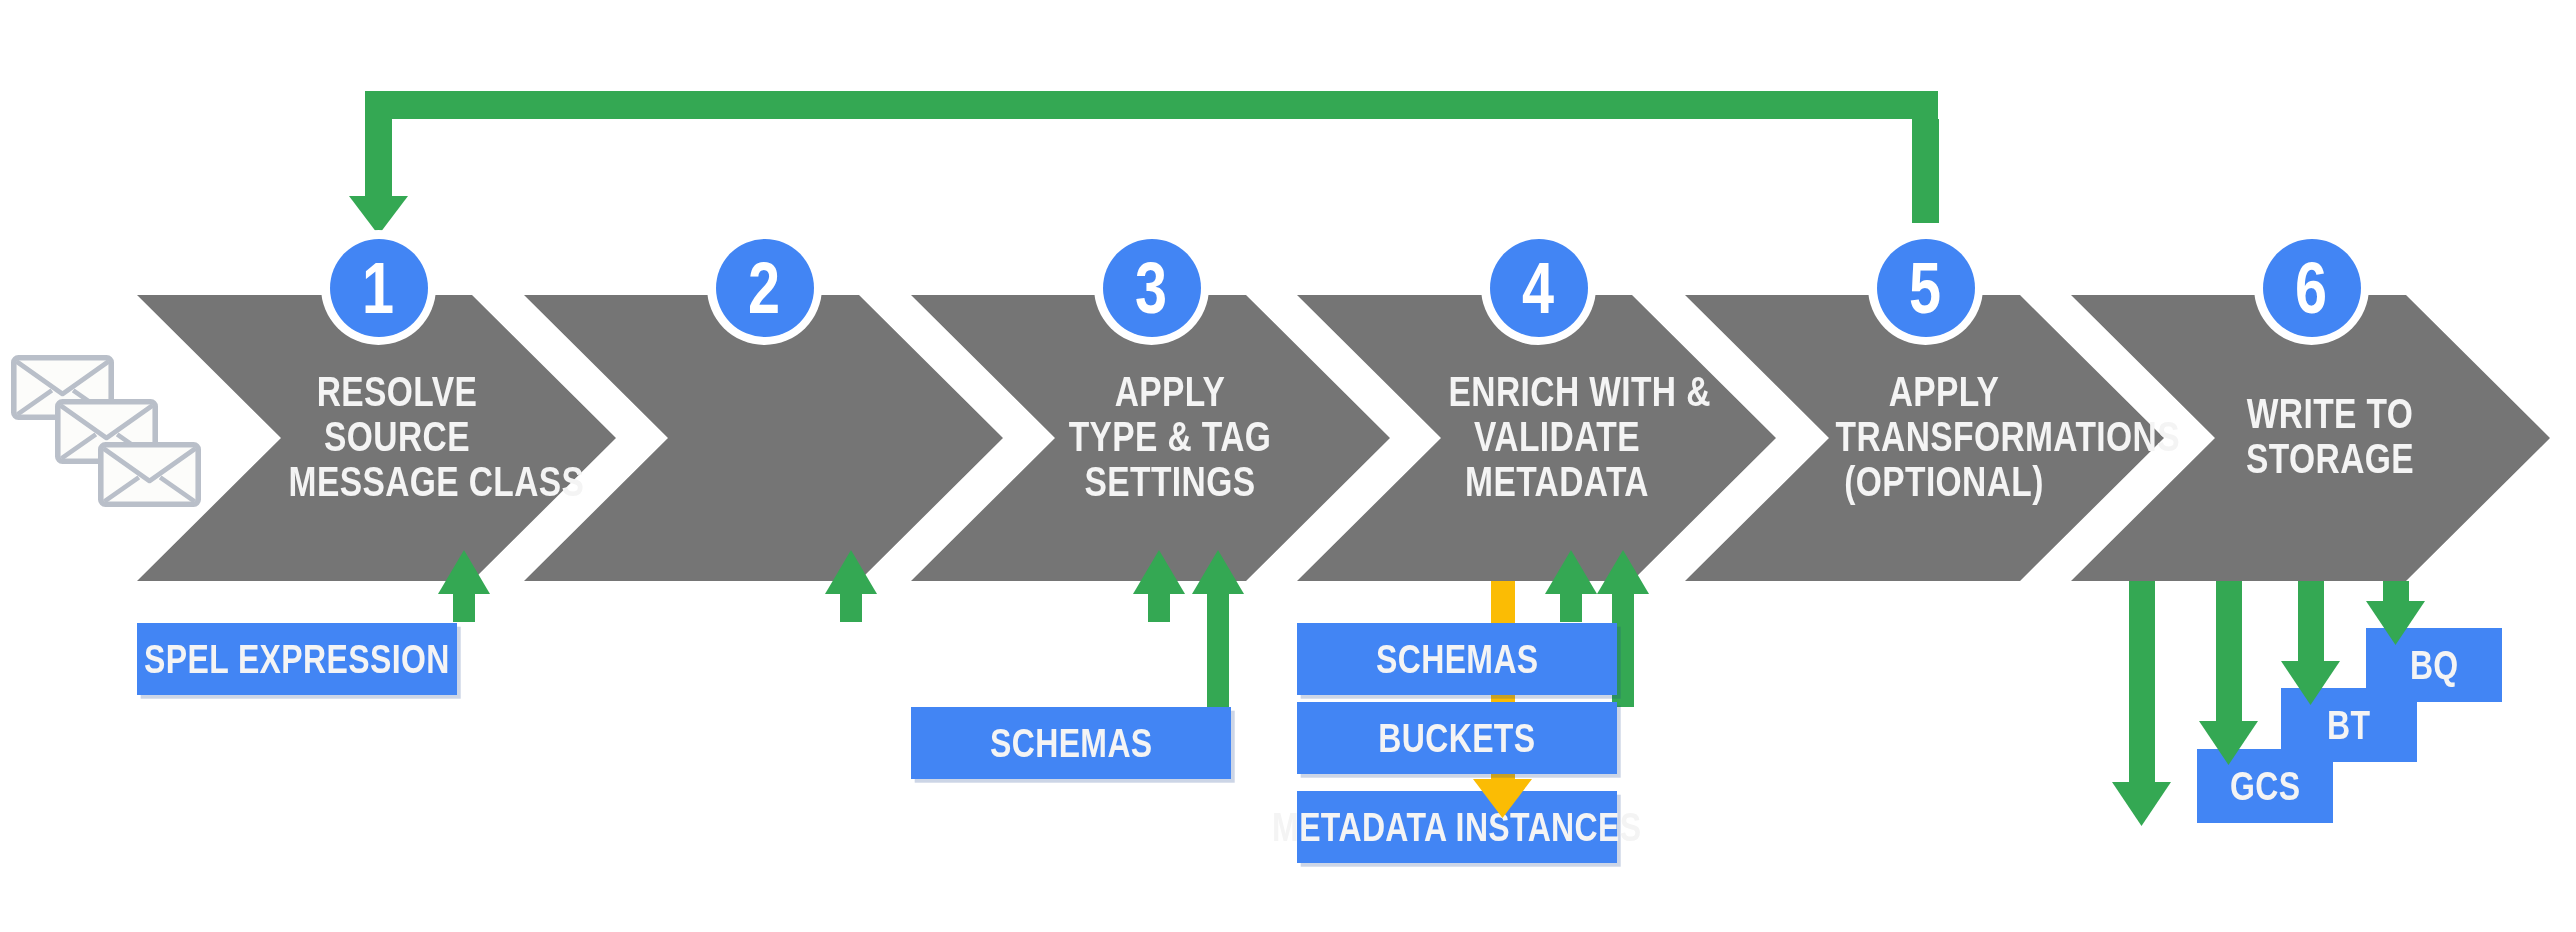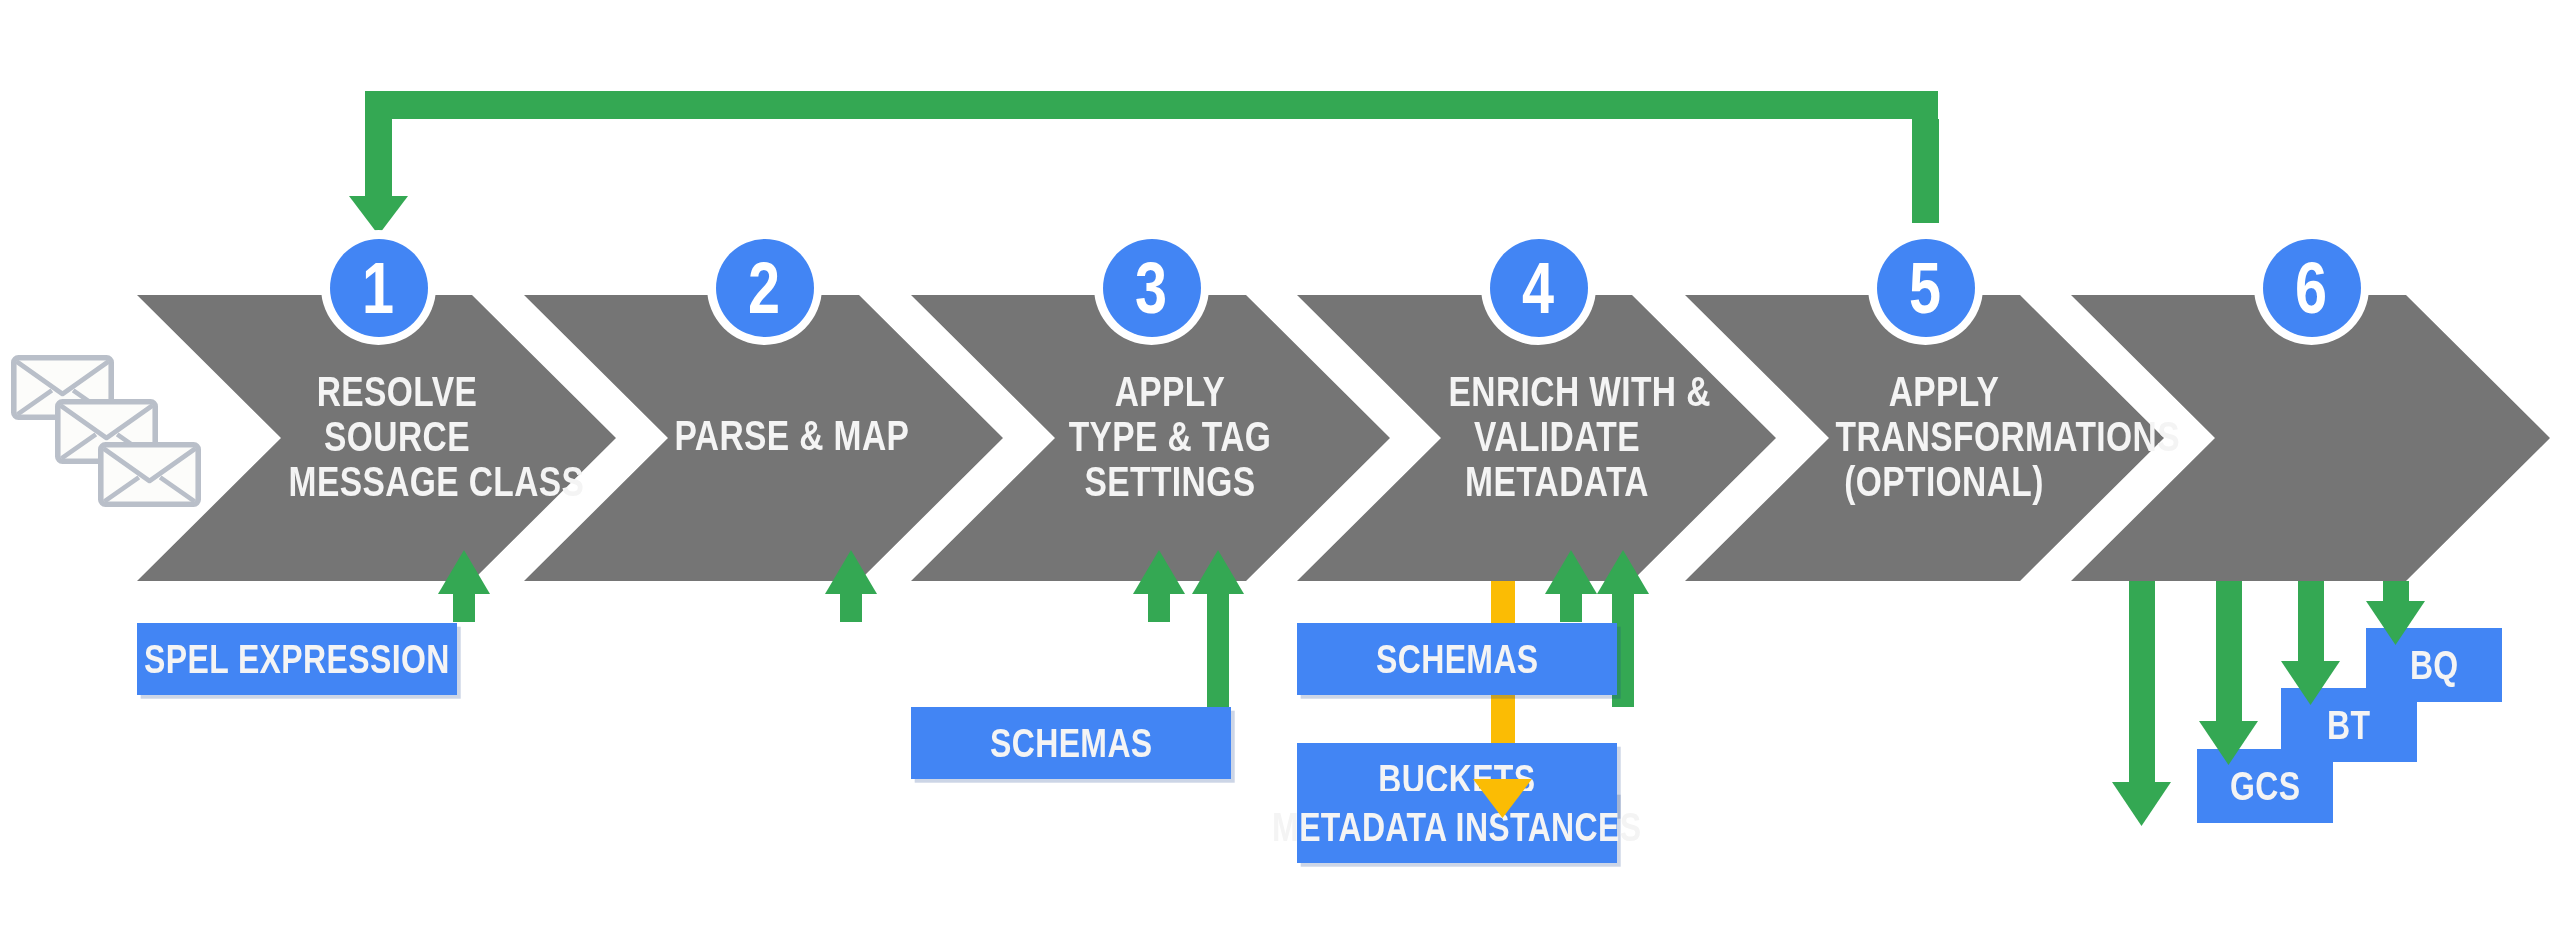--- a/index.html
+++ b/index.html
@@ -97,38 +97,39 @@
   <div class="chev" style="left:911px"></div>
   <div class="chev" style="left:1297px"></div>
   <div class="chev" style="left:1685px"></div>
   <div class="chev" style="left:2071px"></div>
 
   <div class="chev-label" style="left:258px;top:369px">
     <span>RESOLVE</span>
     <span>SOURCE</span>
     <span>MESSAGE CLASS</span>
   </div>
-  <div class="chev-label" style="left:644px;top:413px">
-    <span>PARSE &amp; MAP</span>
-  </div>
   <div class="chev-label" style="left:1031px;top:369px">
     <span>APPLY</span>
     <span>TYPE &amp; TAG</span>
     <span>SETTINGS</span>
   </div>
   <div class="chev-label" style="left:1418px;top:369px">
     <span>ENRICH WITH &amp;</span>
     <span>VALIDATE</span>
     <span>METADATA</span>
   </div>
   <div class="chev-label" style="left:1805px;top:369px">
     <span>APPLY</span>
     <span>TRANSFORMATIONS</span>
     <span>(OPTIONAL)</span>
   </div>
+  <div class="chev-label" style="left:2191px;top:391px">
+    <span>WRITE TO</span>
+    <span>STORAGE</span>
+  </div>
 
   <div class="circ" style="left:321px">
     <div class="inner">
         <span class="num">1</span>
       </div>
     </div>
   <div class="circ" style="left:707px">
     <div class="inner">
         <span class="num">2</span>
       </div>
@@ -184,21 +185,21 @@
 
   <div class="bbox" style="left:137px;top:623px">
       <span>SPEL EXPRESSION</span>
     </div>
   <div class="bbox" style="left:911px;top:707px">
       <span>SCHEMAS</span>
     </div>
   <div class="bbox" style="left:1297px;top:623px">
       <span>SCHEMAS</span>
     </div>
-  <div class="bbox" style="left:1297px;top:743px">
+  <div class="bbox" style="left:1297px;top:702px">
       <span>BUCKETS</span>
     </div>
   <div class="bbox" style="left:1297px;top:791px">
       <span>METADATA INSTANCES</span>
     </div>
 
   <div class="stair" style="left:2197px;top:749px">
       <span>GCS</span>
     </div>
   <div class="stair" style="left:2366px;top:628px">

